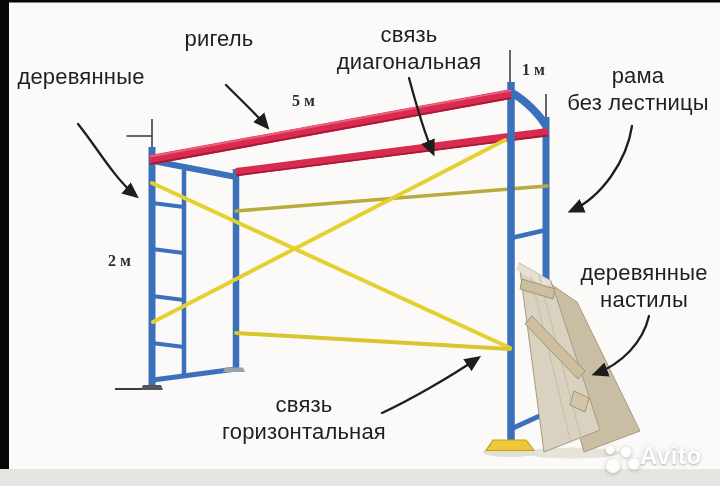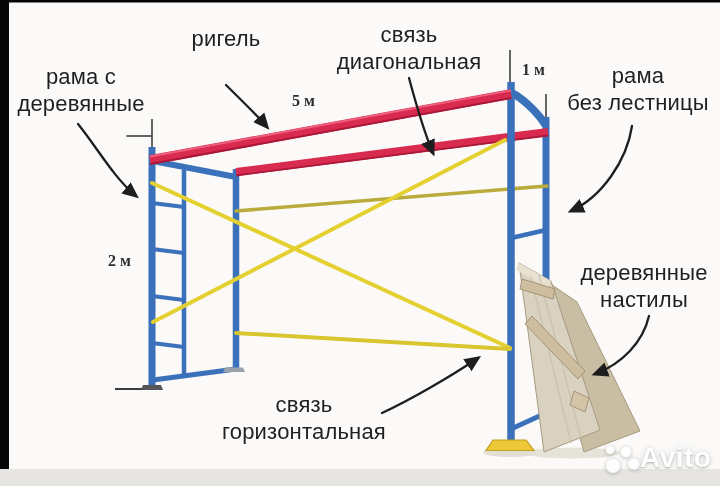--- a/index.html
+++ b/index.html
@@ -23,21 +23,21 @@
     position:absolute; font-family:"Liberation Serif", serif;
     font-weight:700; font-size:16px; color:#2d2d2d;
     white-space:nowrap;
   }
   .wm{
     position:absolute; left:596px; top:437px; width:124px; height:42px;
     opacity:.92; pointer-events:none;
   }
   .wm .wm-text{
     position:absolute; left:44px; top:5px;
-    font-size:28px; font-weight:700; letter-spacing:.5px; color:#ffffff;
+    font-size:24px; font-weight:700; letter-spacing:.5px; color:#ffffff;
     text-shadow:0 1px 2px rgba(90,90,90,.45), 0 0 6px rgba(120,120,120,.25);
   }
   .post{stroke:var(--frame-blue); fill:none;}
   .beam{stroke:var(--beam-red); fill:none;}
   .brace{stroke:var(--brace-yellow); fill:none; stroke-linecap:round;}
   .brace-o{stroke:var(--brace-olive); fill:none; stroke-linecap:round;}
   .arrow{stroke:#1e1e1e; stroke-width:2.3; fill:none; stroke-linecap:round;}
   .tick{stroke:#4b4b4b; stroke-width:1.7; fill:none;}
 </style>
 </head>
@@ -139,25 +139,24 @@
       <path class="arrow" d="M78,124 C96,146 114,178 136,196" marker-end="url(#ah)"></path>
       <path class="arrow" d="M226,85 C241,100 256,114 267,127" marker-end="url(#ah)"></path>
       <path class="arrow" d="M409,78 C416,104 424,132 433,153" marker-end="url(#ah)"></path>
       <path class="arrow" d="M632,126 C627,160 602,197 571,211" marker-end="url(#ah)"></path>
       <path class="arrow" d="M649,316 C643,342 622,364 595,374" marker-end="url(#ah)"></path>
       <path class="arrow" d="M382,413 C410,400 450,377 478,358" marker-end="url(#ah)"></path>
     </g>
   </svg>
 
   <div class="lbl" style="left:6px; top:63px; width:150px;">
-    <span>рама с</span>
     <span>деревянные</span>
   </div>
 
-  <div class="lbl" style="left:151px; top:25px; width:150px;">
+  <div class="lbl" style="left:144px; top:25px; width:150px;">
     <span>ригель</span>
   </div>
 
   <div class="lbl" style="left:322px; top:21px; width:174px;">
     <span>связь</span>
     <span>диагональная</span>
   </div>
 
   <div class="lbl" style="left:550px; top:62px; width:176px;">
     <span>рама</span>

